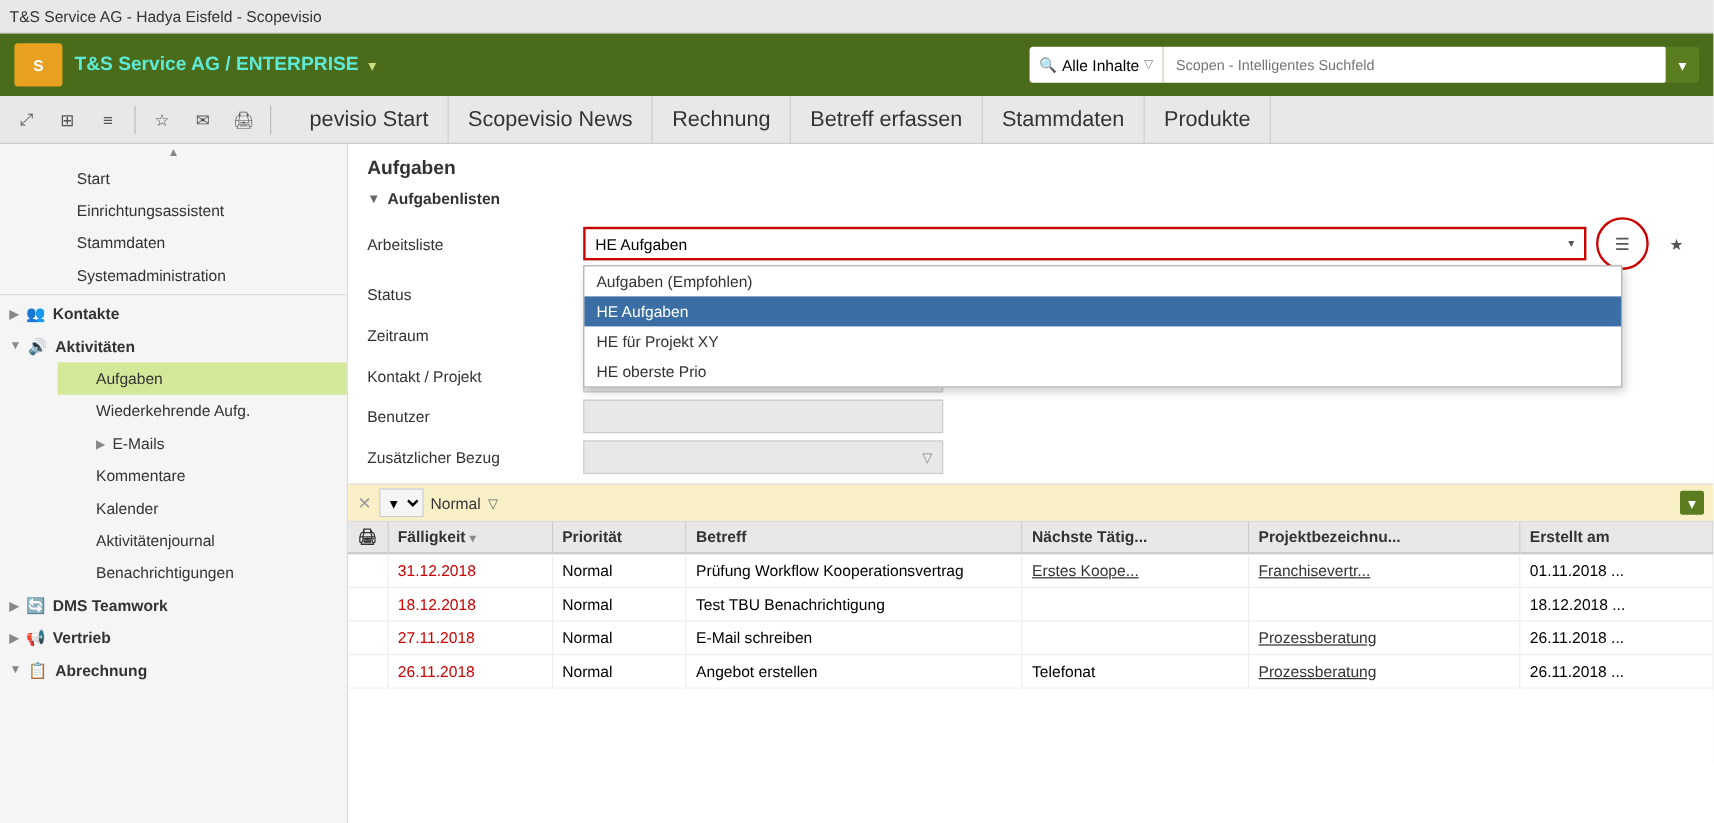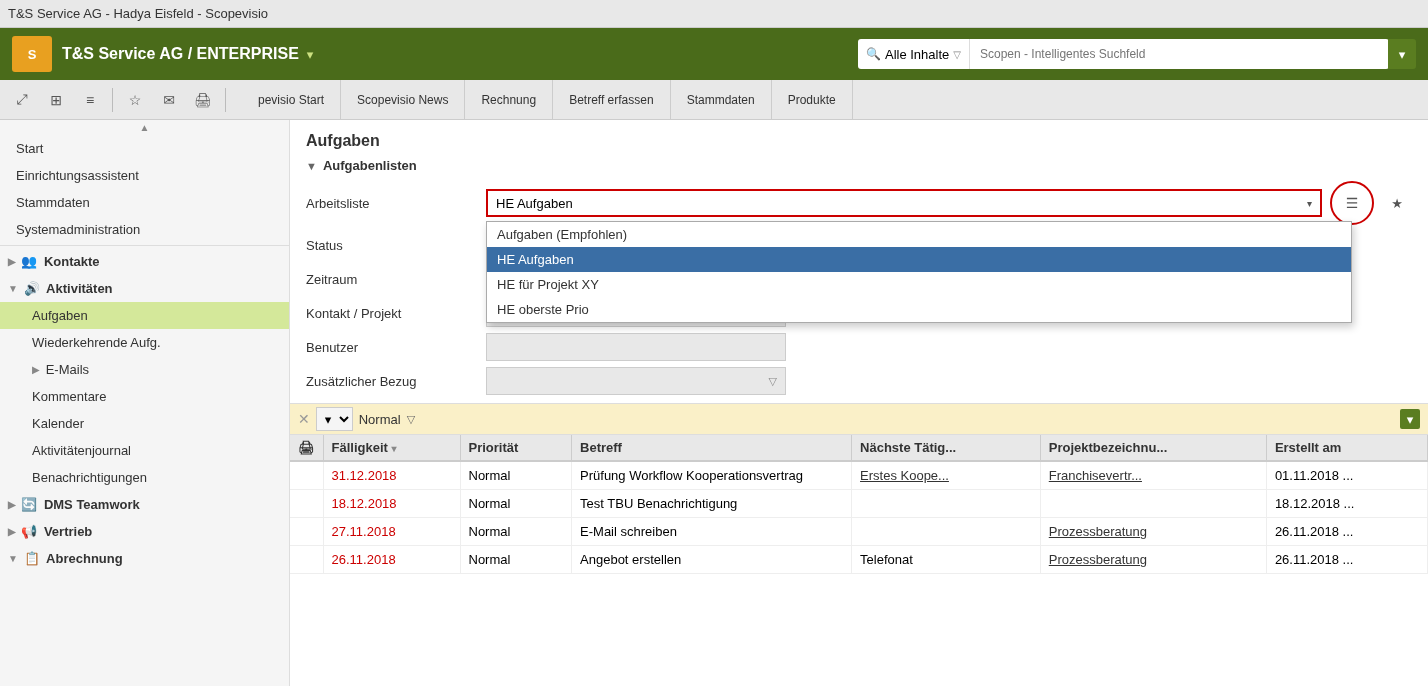--- a/index.html
+++ b/index.html
@@ -33,21 +33,21 @@
       display: flex;
       align-items: center;
       justify-content: center;
       color: white;
       font-weight: bold;
       font-size: 18px;
       border-radius: 3px;
       flex-shrink: 0;
     }
     .company-name {
-      color: #ffffff;
+      color: #5eead4;
       font-size: 16px;
       font-weight: bold;
       margin-right: 4px;
     }
     .search-container {
       margin-left: auto;
       display: flex;
       align-items: center;
       gap: 0;
     }
@@ -117,21 +117,21 @@
       gap: 0;
       margin-left: 8px;
     }
     .nav-tab {
       padding: 0 16px;
       height: 40px;
       display: flex;
       align-items: center;
       cursor: pointer;
       color: #333;
-      font-size: 12px;
+      font-size: 18px;
       border-right: 1px solid #ccc;
     }
 
     
     .main-layout {
       display: flex;
       height: calc(686px - 28px - 52px - 40px);
     }
 
     
@@ -142,20 +142,21 @@
       overflow-y: auto;
       flex-shrink: 0;
     }
     .sidebar-item {
       padding: 6px 16px;
       cursor: pointer;
       color: #333;
       display: flex;
       align-items: center;
       gap: 6px;
+      margin-left: 48px;
     }
     .sidebar-item.active { background: #d4e89a; }
     .sidebar-section {
       padding: 6px 8px;
       display: flex;
       align-items: center;
       gap: 6px;
       cursor: pointer;
       font-weight: bold;
       color: #333;

